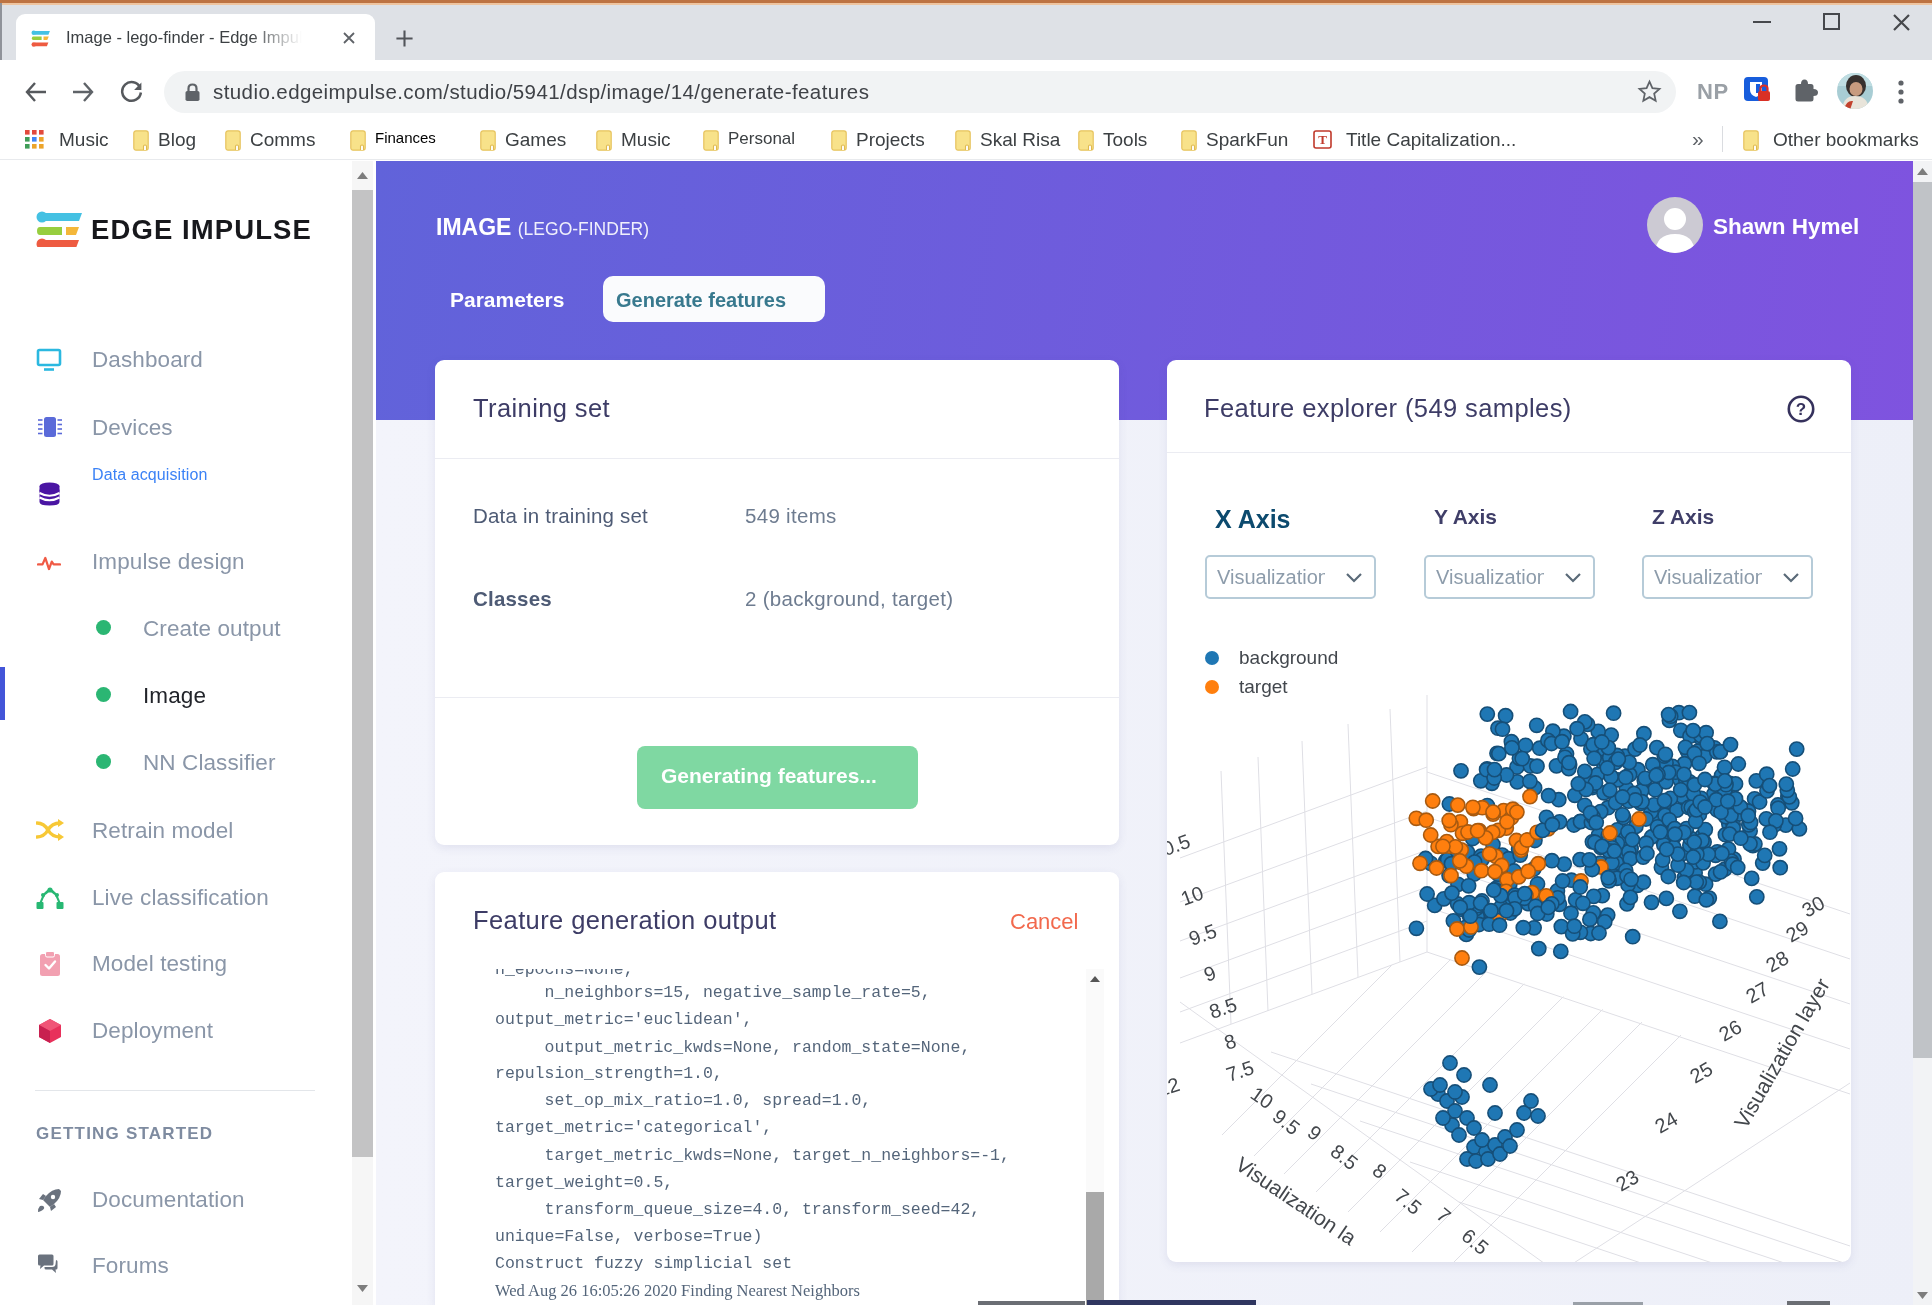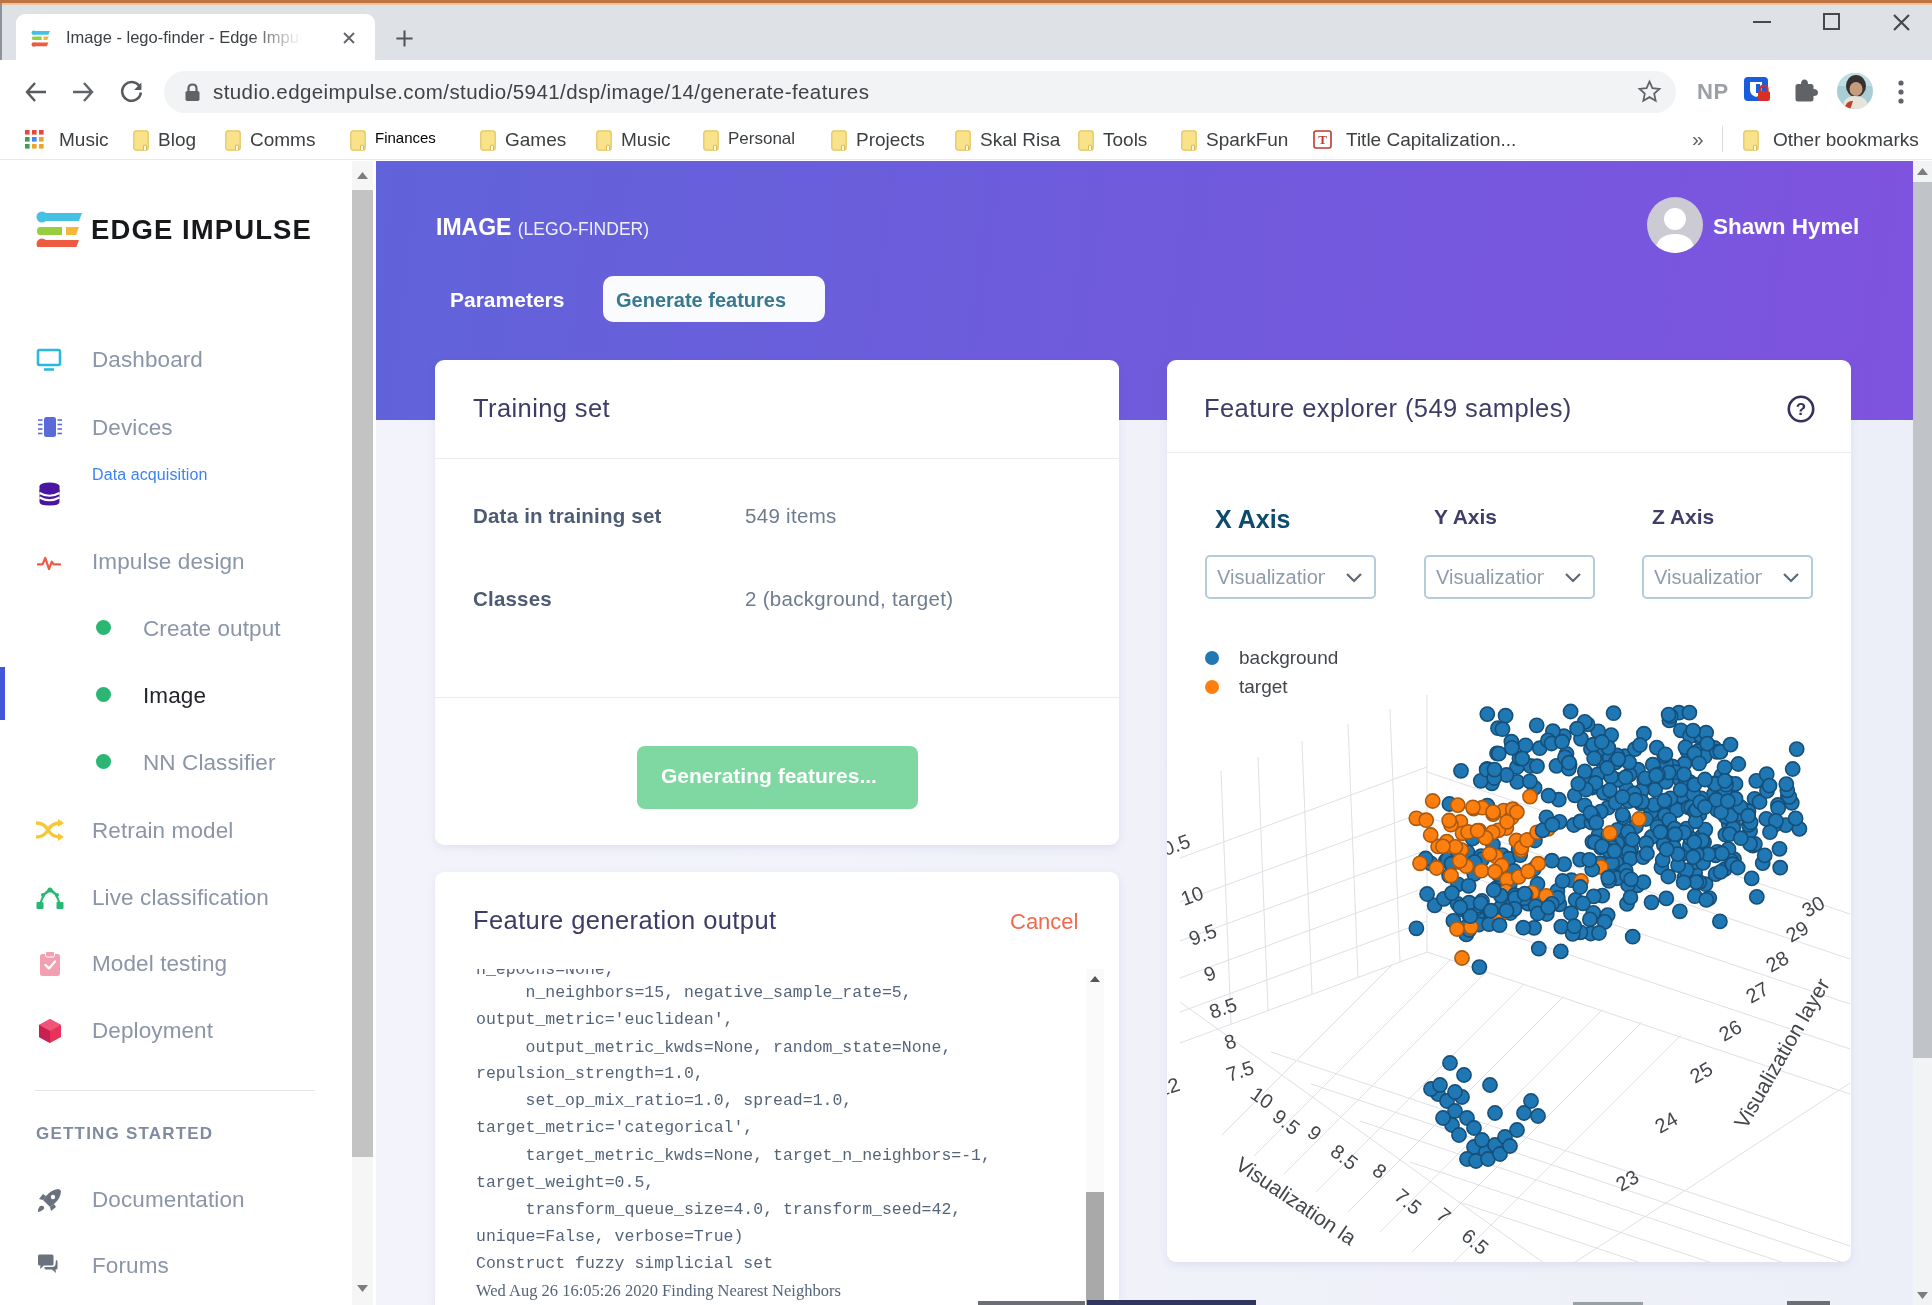--- a/index.html
+++ b/index.html
@@ -279,31 +279,31 @@
 <svg class="abs" width="21" height="21" style="left:352px;top:166px" viewBox="0 0 21 21">
     <path d="M10.5 6 L16 13 L5 13 Z" fill="#7d7d7d"></path>
   </svg>
 <div class="abs" style="left:352px;top:190px;width:21px;height:967px;background:#c3c3c4"></div>
 <svg class="abs" width="21" height="21" style="left:352px;top:1277px" viewBox="0 0 21 21">
     <path d="M10.5 15 L16 8 L5 8 Z" fill="#7d7d7d"></path>
   </svg>
 <div class="abs" style="left:435px;top:360px;width:684px;height:485px;background:#fff;border-radius:9px;box-shadow:0 3px 10px rgba(70,70,140,0.10)"></div>
 <div class="tx" style="left:473px;top:394px;font-size:25.5px;letter-spacing:0.4px;color:#3d3c66">Training set</div>
 <div class="abs" style="left:435px;top:458px;width:684px;height:1px;background:#ebecf2"></div>
-<div class="tx" style="left:473px;top:504px;font-size:20.5px;letter-spacing:0.2px;font-weight:bold;color:#4e5b75">Data in training set</div>
+<div class="tx" style="left:473px;top:504px;font-size:20.5px;letter-spacing:0.2px;font-weight:normal;color:#4e5b75">Data in training set</div>
 <div class="tx" style="left:745px;top:504px;font-size:20.5px;letter-spacing:0.3px;color:#6e7c90">549 items</div>
 <div class="tx" style="left:473px;top:587px;font-size:20.5px;letter-spacing:0.2px;font-weight:bold;color:#4e5b75">Classes</div>
 <div class="tx" style="left:745px;top:587px;font-size:20.5px;letter-spacing:0.3px;color:#6e7c90">2 (background, target)</div>
 <div class="abs" style="left:435px;top:697px;width:684px;height:1px;background:#ebecf2"></div>
 <div class="abs" style="left:637px;top:746px;width:281px;height:63px;background:#7fd8a2;border-radius:8px"></div>
 <div class="tx" style="left:661px;top:764px;font-size:21px;font-weight:bold;color:#fff">Generating features...</div>
 <div class="abs" style="left:435px;top:872px;width:684px;height:433px;background:#fff;border-radius:9px 9px 0 0;box-shadow:0 3px 10px rgba(70,70,140,0.10)"></div>
 <div class="tx" style="left:473px;top:906px;font-size:25.5px;letter-spacing:0.4px;color:#3d3c66">Feature generation output</div>
 <div class="tx" style="left:1010px;top:909px;font-size:22px;color:#f2694d">Cancel</div>
-<div class="abs" style="left:438px;top:969px;width:621px;height:336px;overflow:hidden">
+<div class="abs" style="left:457px;top:969px;width:621px;height:336px;overflow:hidden">
 <div class="tx" style="left:38px;top:-9px;font-family:'Liberation Mono',monospace;font-size:16.5px;color:#54657a;white-space:pre">n_epochs=None,</div>
 <div class="tx" style="left:38px;top:14px;font-family:'Liberation Mono',monospace;font-size:16.5px;color:#54657a;white-space:pre">     n_neighbors=15, negative_sample_rate=5,</div>
 <div class="tx" style="left:38px;top:41px;font-family:'Liberation Mono',monospace;font-size:16.5px;color:#54657a;white-space:pre">output_metric='euclidean',</div>
 <div class="tx" style="left:38px;top:69px;font-family:'Liberation Mono',monospace;font-size:16.5px;color:#54657a;white-space:pre">     output_metric_kwds=None, random_state=None,</div>
 <div class="tx" style="left:38px;top:95px;font-family:'Liberation Mono',monospace;font-size:16.5px;color:#54657a;white-space:pre">repulsion_strength=1.0,</div>
 <div class="tx" style="left:38px;top:122px;font-family:'Liberation Mono',monospace;font-size:16.5px;color:#54657a;white-space:pre">     set_op_mix_ratio=1.0, spread=1.0,</div>
 <div class="tx" style="left:38px;top:149px;font-family:'Liberation Mono',monospace;font-size:16.5px;color:#54657a;white-space:pre">target_metric='categorical',</div>
 <div class="tx" style="left:38px;top:177px;font-family:'Liberation Mono',monospace;font-size:16.5px;color:#54657a;white-space:pre">     target_metric_kwds=None, target_n_neighbors=-1,</div>
 <div class="tx" style="left:38px;top:204px;font-family:'Liberation Mono',monospace;font-size:16.5px;color:#54657a;white-space:pre">target_weight=0.5,</div>
 <div class="tx" style="left:38px;top:231px;font-family:'Liberation Mono',monospace;font-size:16.5px;color:#54657a;white-space:pre">     transform_queue_size=4.0, transform_seed=42,</div>

